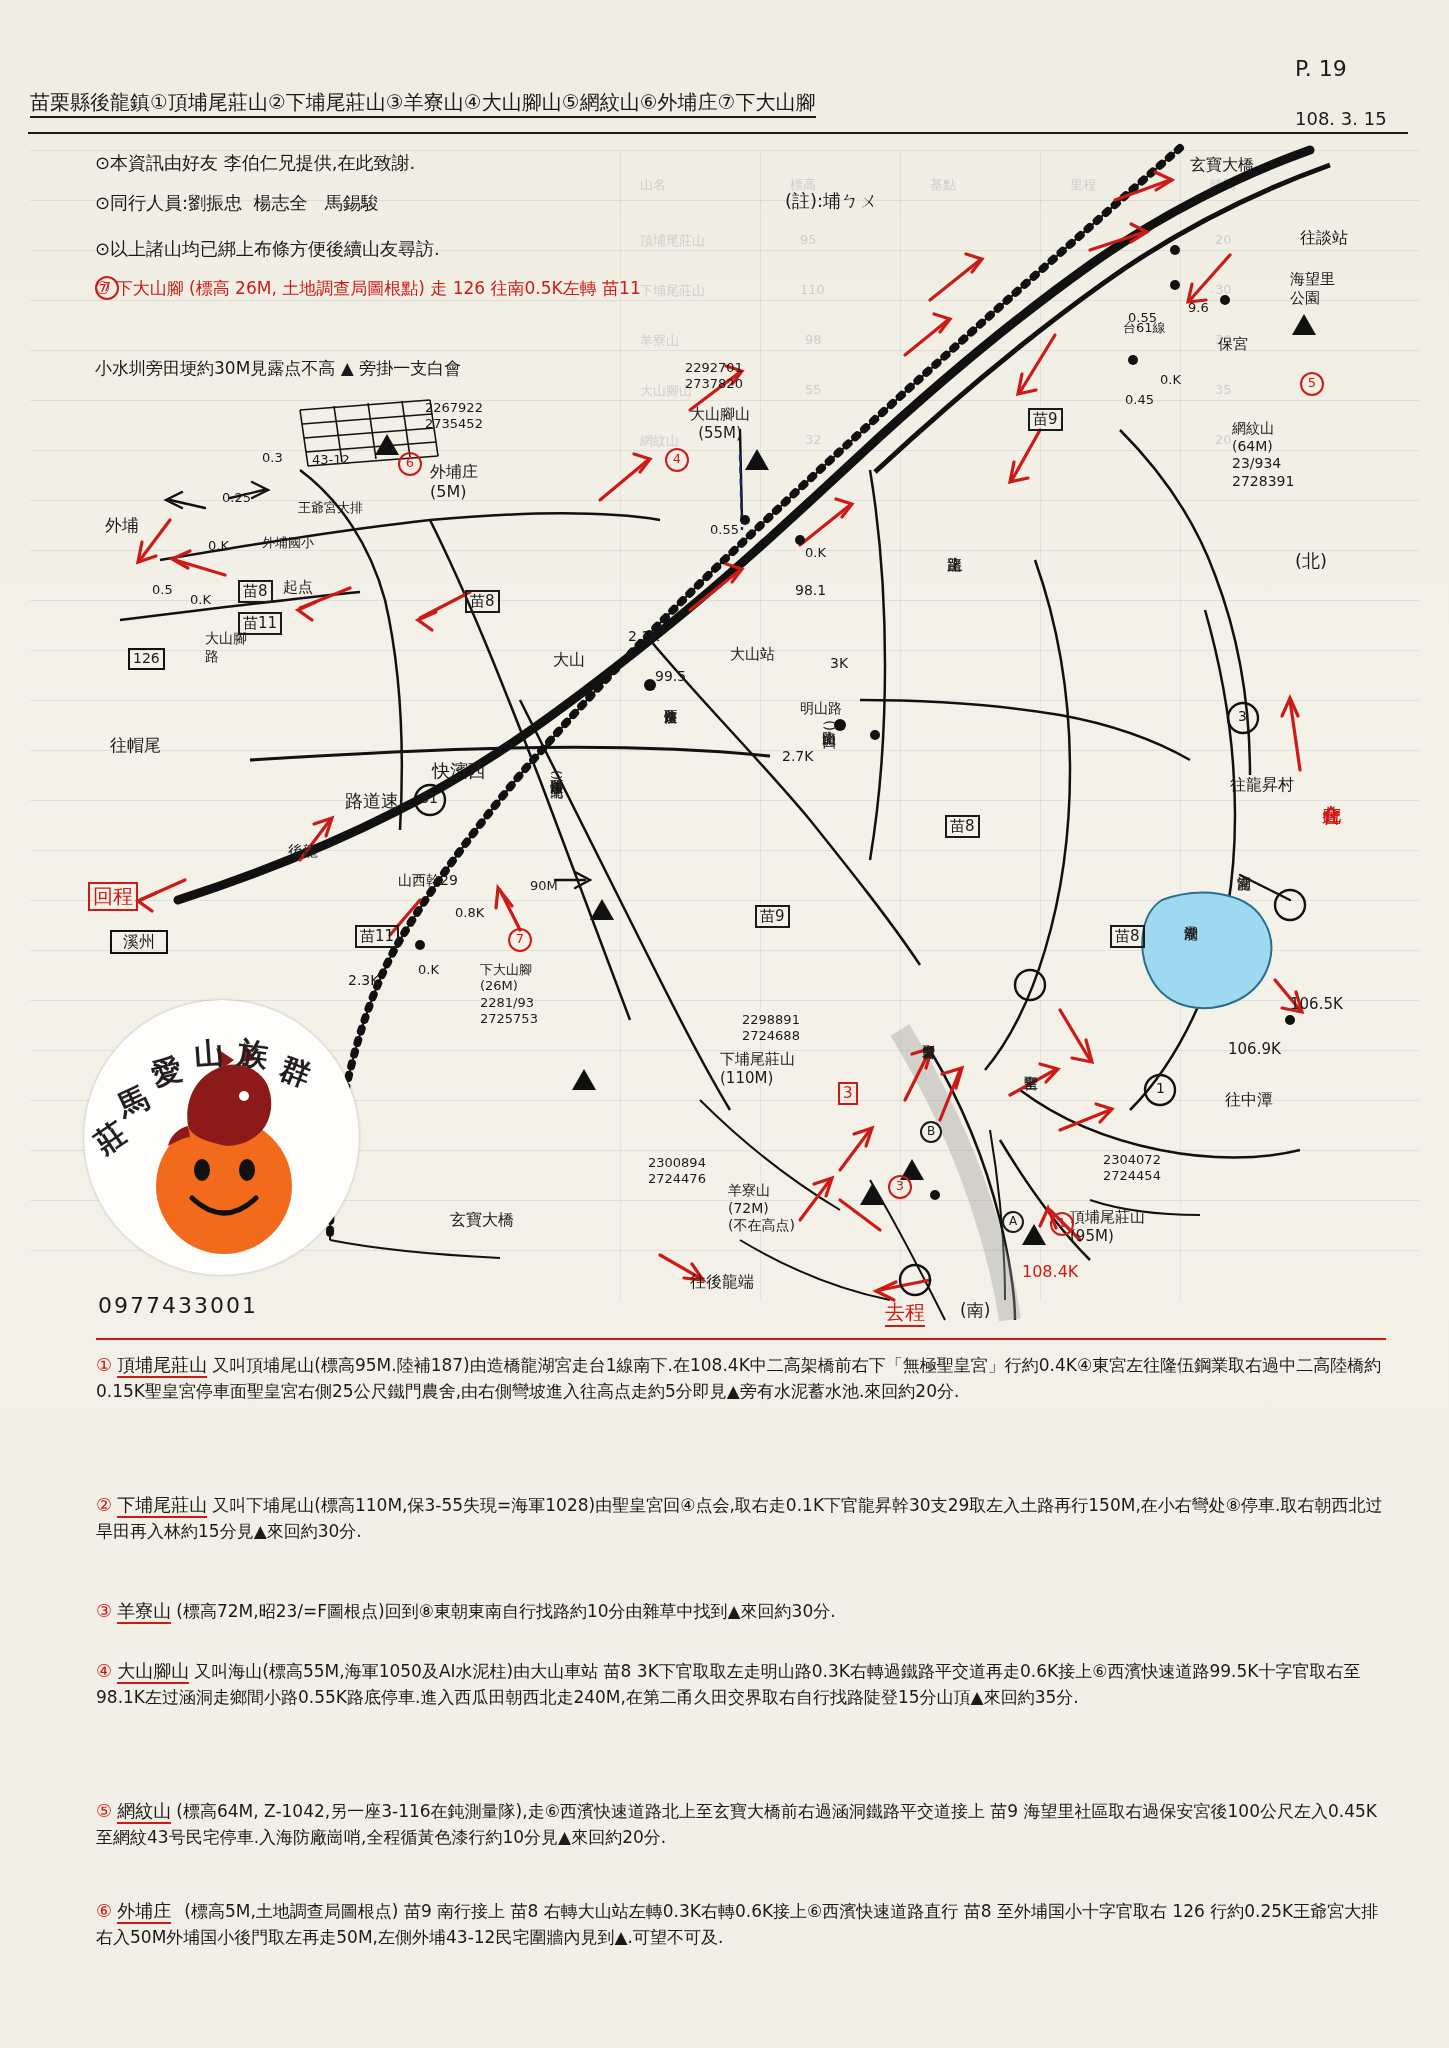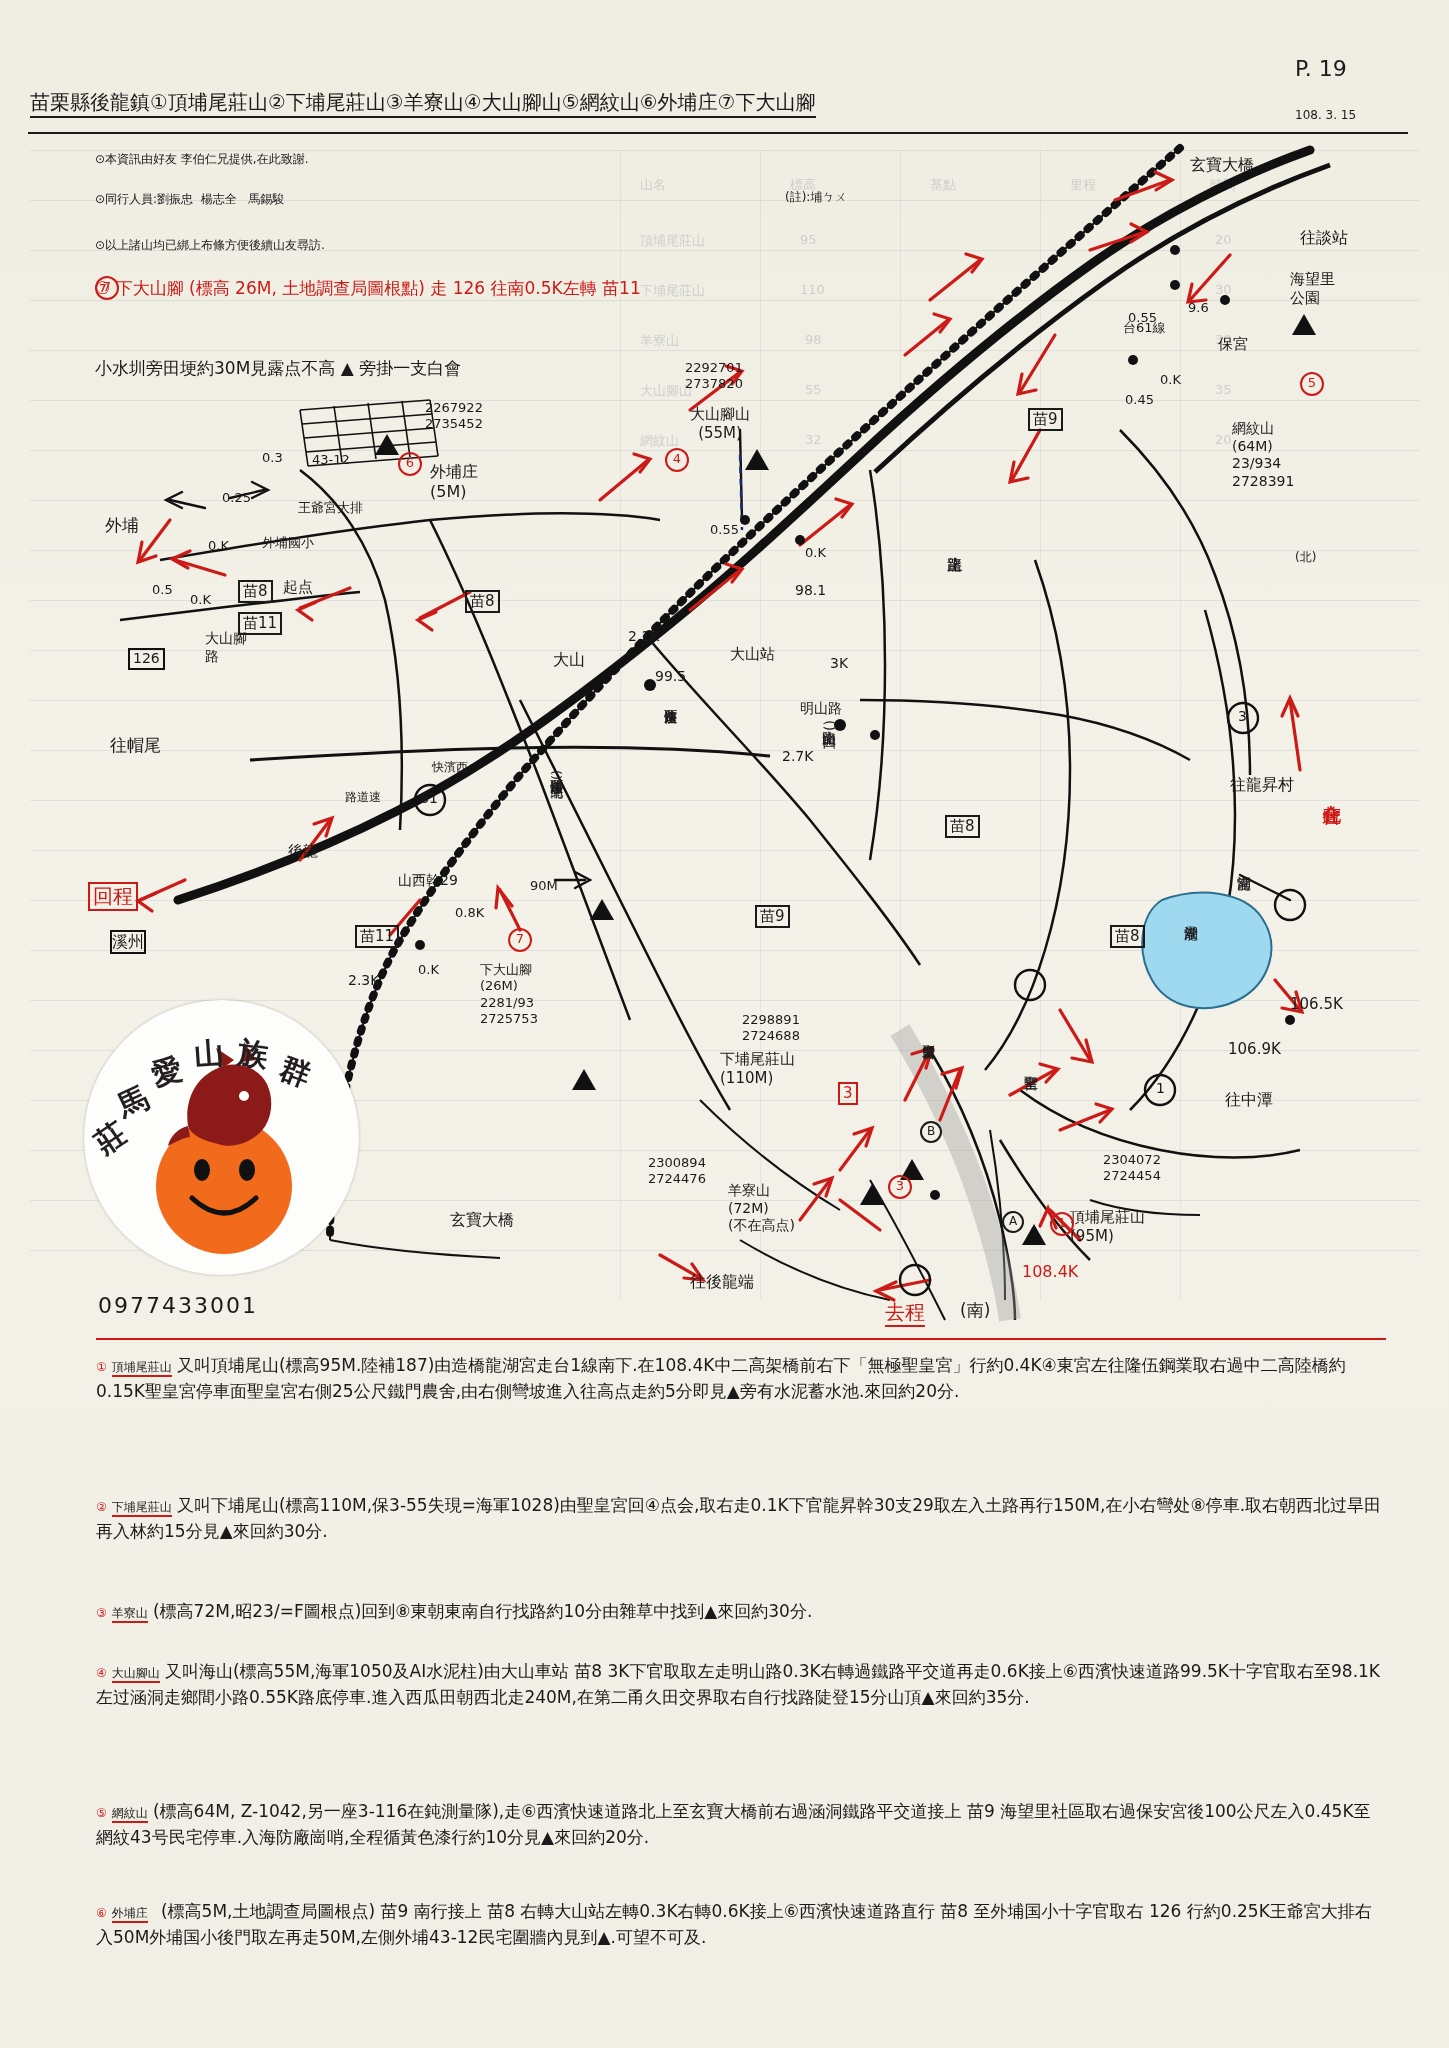--- a/index.html
+++ b/index.html
@@ -32,21 +32,21 @@
     color:#1a1a1a;
     white-space:pre;
     line-height:1.25;
   }
   .red{color:#cc1b16;}
   .s13{font-size:13px;}
   .s14{font-size:14px;}
   .s15{font-size:15px;}
   .s16{font-size:16px;}
   .s17{font-size:17px;}
-  .s18{font-size:12px;}
+  .s18{font-size:18px;}
   .s19{font-size:19px;}
   .s20{font-size:20px;}
   .s22{font-size:22px;}
   .ul{border-bottom:2px solid #cc1b16;padding-bottom:1px;}
   .ulk{border-bottom:2px solid #1a1a1a;padding-bottom:1px;}
   
   .boxk{border:2px solid #1a1a1a;padding:0 3px;}
   .boxr{border:2px solid #cc1b16;padding:0 3px;color:#cc1b16;}
   
   .circ{
@@ -337,21 +337,21 @@
   <div class="hw s14" style="left:800px;top:700px;">明山路</div>
   <div class="hw s15" style="left:945px;top:545px;writing-mode:vertical-rl;">龍上路</div>
   <div class="hw s14" style="left:820px;top:720px;writing-mode:vertical-rl;">龍山路(四)</div>
   <div class="hw s13" style="left:662px;top:700px;writing-mode:vertical-rl;">西濱快速道路</div>
   <div class="hw s13" style="left:548px;top:770px;writing-mode:vertical-rl;">西濱快速道路(南北)</div>
   <div class="hw s13" style="left:1123px;top:320px;">台61線</div>
   <div class="hw s18" style="left:432px;top:760px;">快濱西</div>
   <div class="hw s18" style="left:345px;top:790px;">路道速</div>
   <div class="hw s15" style="left:288px;top:842px;">後龍</div>
   <div class="hw s20 red boxr" style="left:88px;top:882px;">回程</div>
-  <div class="hw s16" style="left:110px;top:930px;border:2px solid #111;padding:0 0;">溪州</div>
+  <div class="hw s16" style="left:110px;top:930px;border:2px solid #111;padding:0 11px;">溪州</div>
   <div class="hw s14" style="left:398px;top:872px;">山西幹29</div>
   <div class="hw s13" style="left:530px;top:878px;">90M</div>
   <div class="hw s13" style="left:480px;top:962px;">下大山腳
 (26M)
 2281/93
 2725753</div>
   <div class="hw s13" style="left:742px;top:1012px;">2298891
 2724688</div>
   <div class="hw s15" style="left:720px;top:1050px;">下埔尾莊山
 (110M)</div>

